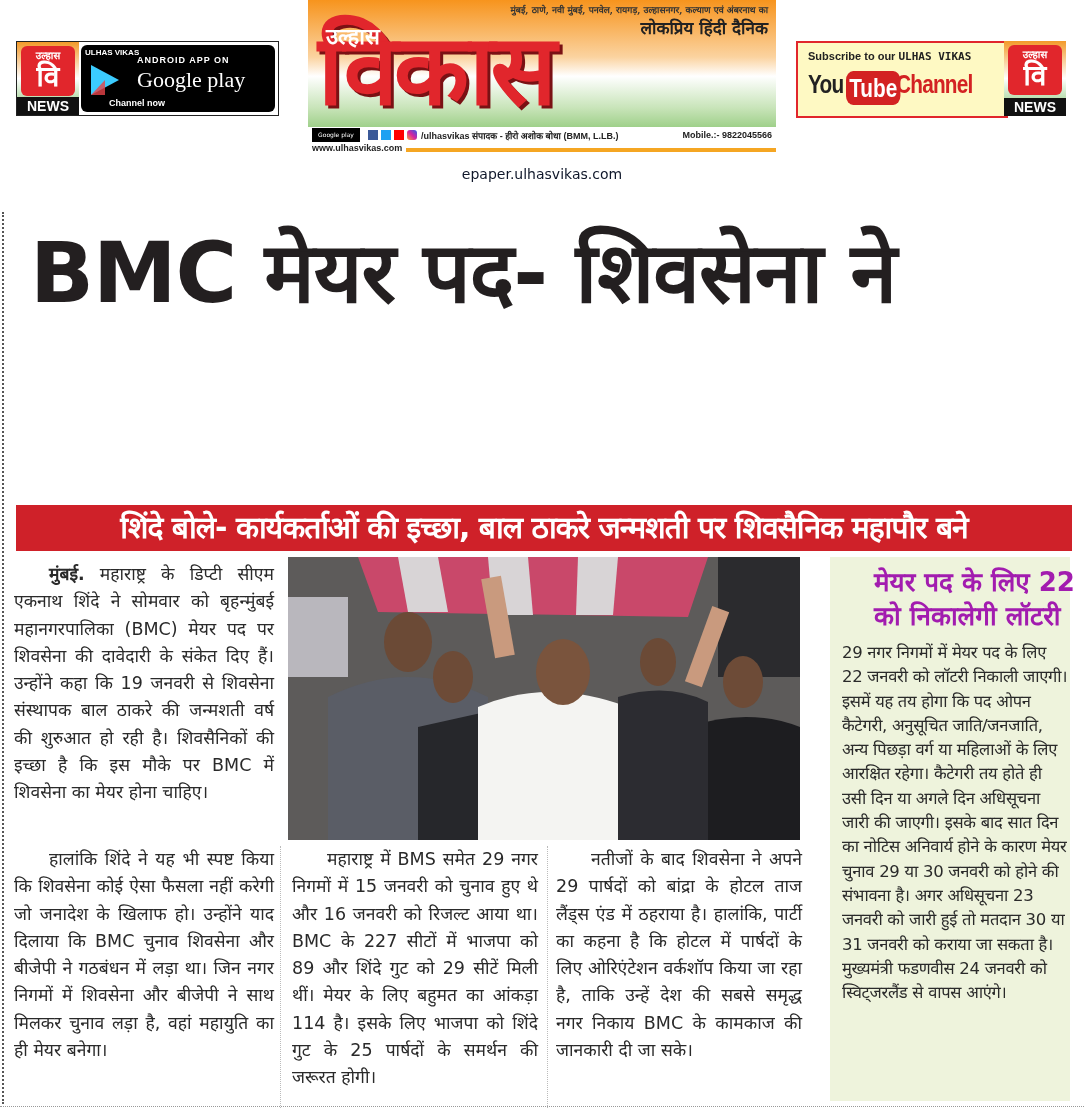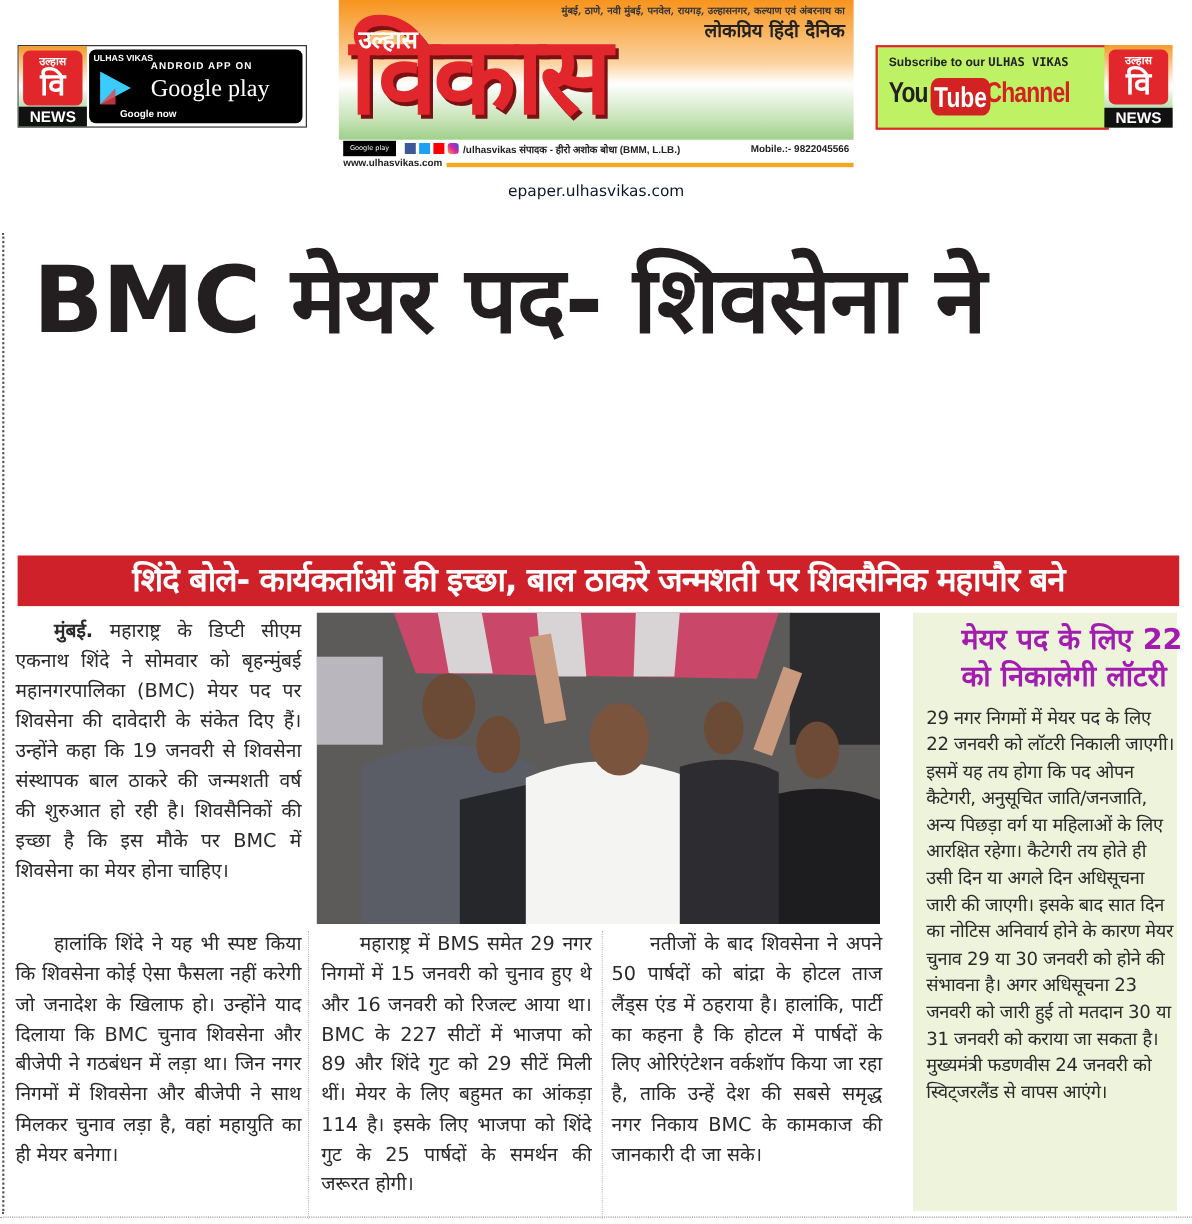--- a/index.html
+++ b/index.html
@@ -37,21 +37,21 @@
   .masthead .strip .gp-mini { width:48px; height:14px; background:#000; color:#fff; font-size:6px; line-height:14px; text-align:center; margin-left:4px; }
   .masthead .strip .soc { width:10px; height:10px; margin-left:3px; display:inline-block; }
   .masthead .strip .handle { margin-left:4px; font-weight:bold; font-family:"Liberation Sans", sans-serif; }
   .masthead .strip .mobile { position:absolute; right:4px; font-weight:bold; font-family:"Liberation Sans", sans-serif; }
   .masthead .site-row { position:absolute; left:0; top:143px; width:468px; height:12px; }
   .masthead .site-row .line { position:absolute; top:5px; height:4px; background:#f5a623; }
   .masthead .site-row .site { position:absolute; left:0; width:468px; top:0; font-size:9px; font-weight:bold; font-family:"Liberation Sans", sans-serif; }
   .masthead .site-row .site span { background:#fff; padding:0 4px; }
 
   .yt-banner { left:796px; top:41px; width:271px; height:75px; }
-  .yt-inner { position:absolute; left:0; top:0; width:208px; height:73px; border:2px solid #e1262c; background:#bef264; }
+  .yt-inner { position:absolute; left:0; top:0; width:208px; height:73px; border:2px solid #e1262c; background:#fef9c3; }
   .yt-inner .sub { position:absolute; left:10px; top:7px; font-size:11px; font-weight:bold; font-family:"Liberation Sans", sans-serif; white-space:nowrap; }
   .yt-inner .sub b { font-family:"DejaVu Sans Mono", monospace; letter-spacing:0; }
   .yt-inner .you { position:absolute; left:10px; top:26px; font-size:26px; font-weight:bold; font-family:"Liberation Sans", sans-serif; transform:scaleX(.8); transform-origin:left; letter-spacing:-1px; }
   .yt-inner .tube { position:absolute; left:48px; top:28px; background:#d32222; color:#fff; border-radius:9px; padding:0 4px; font-size:26px; line-height:34px; font-weight:bold; font-family:"Liberation Sans", sans-serif; transform:scaleX(.8); transform-origin:left; }
   .yt-inner .chan { position:absolute; left:98px; top:26px; font-size:26px; font-weight:bold; color:#d32222; font-family:"Liberation Sans", sans-serif; transform:scaleX(.8); transform-origin:left; letter-spacing:-1px; }
   .yt-logo { position:absolute; left:208px; top:0; width:62px; height:75px; }
 
   .epaper { left:400px; top:166px; width:284px; text-align:center; font-size:14px; line-height:17px; color:#0f172a; }
 
   
@@ -88,21 +88,21 @@
       <span class="big">वि</span>
     </div>
     <div class="news">NEWS</div>
   </div>
   <div class="gp-box">
     <span class="brand">ULHAS VIKAS</span>
     <span class="tri"></span>
     <span class="tri2"></span>
     <span class="android">ANDROID APP ON</span>
     <span class="gplay">Google play</span>
-    <span class="install">Google now</span>
+    <span class="install">Channel now</span>
   </div>
 </div>
 
 <div class="abs masthead">
   <div class="bg"></div>
   <div class="cities">मुंबई, ठाणे, नवी मुंबई, पनवेल, रायगड़, उल्हासनगर, कल्याण एवं अंबरनाथ का</div>
   <div class="tagline">लोकप्रिय हिंदी दैनिक</div>
   <div class="vikas-word">विकास</div>
   <div class="ulhas-word">उल्हास</div>
   <div class="strip">
@@ -178,21 +178,21 @@
 
 <div class="abs col col1b">
   <p>हालांकि शिंदे ने यह भी स्पष्ट किया कि शिवसेना कोई ऐसा फैसला नहीं करेगी जो जनादेश के खिलाफ हो। उन्होंने याद दिलाया कि BMC चुनाव शिवसेना और बीजेपी ने गठबंधन में लड़ा था। जिन नगर निगमों में शिवसेना और बीजेपी ने साथ मिलकर चुनाव लड़ा है, वहां महायुति का ही मेयर बनेगा।</p>
 </div>
 <div class="abs sep sep1"></div>
 <div class="abs col col2">
   <p>महाराष्ट्र में BMS समेत 29 नगर निगमों में 15 जनवरी को चुनाव हुए थे और 16 जनवरी को रिजल्ट आया था। BMC के 227 सीटों में भाजपा को 89 और शिंदे गुट को 29 सीटें मिली थीं। मेयर के लिए बहुमत का आंकड़ा 114 है। इसके लिए भाजपा को शिंदे गुट के 25 पार्षदों के समर्थन की जरूरत होगी।</p>
 </div>
 <div class="abs sep sep2"></div>
 <div class="abs col col3">
-  <p>नतीजों के बाद शिवसेना ने अपने 50 पार्षदों को बांद्रा के होटल ताज लैंड्स एंड में ठहराया है। हालांकि, पार्टी का कहना है कि होटल में पार्षदों के लिए ओरिएंटेशन वर्कशॉप किया जा रहा है, ताकि उन्हें देश की सबसे समृद्ध नगर निकाय BMC के कामकाज की जानकारी दी जा सके।</p>
+  <p>नतीजों के बाद शिवसेना ने अपने 29 पार्षदों को बांद्रा के होटल ताज लैंड्स एंड में ठहराया है। हालांकि, पार्टी का कहना है कि होटल में पार्षदों के लिए ओरिएंटेशन वर्कशॉप किया जा रहा है, ताकि उन्हें देश की सबसे समृद्ध नगर निकाय BMC के कामकाज की जानकारी दी जा सके।</p>
 </div>
 
 <div class="abs sidebar">
   <div class="sb-title">मेयर पद के लिए 22 को निकालेगी लॉटरी</div>
   <div class="sb-body">29 नगर निगमों में मेयर पद के लिए 22 जनवरी को लॉटरी निकाली जाएगी। इसमें यह तय होगा कि पद ओपन कैटेगरी, अनुसूचित जाति/जनजाति, अन्य पिछड़ा वर्ग या महिलाओं के लिए आरक्षित रहेगा। कैटेगरी तय होते ही उसी दिन या अगले दिन अधिसूचना जारी की जाएगी। इसके बाद सात दिन का नोटिस अनिवार्य होने के कारण मेयर चुनाव 29 या 30 जनवरी को होने की संभावना है। अगर अधिसूचना 23 जनवरी को जारी हुई तो मतदान 30 या 31 जनवरी को कराया जा सकता है। मुख्यमंत्री फडणवीस 24 जनवरी को स्विट्जरलैंड से वापस आएंगे।</div>
 </div>
 
 <div class="abs hdot"></div>
 
 </body></html>

